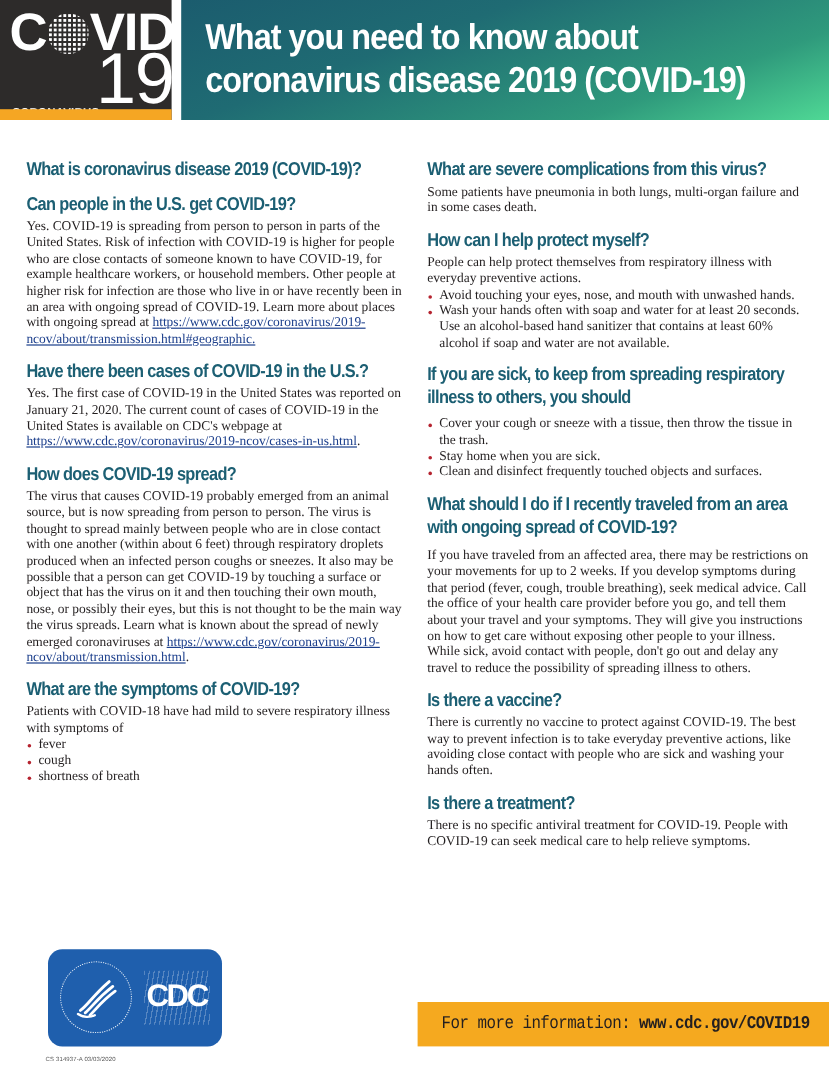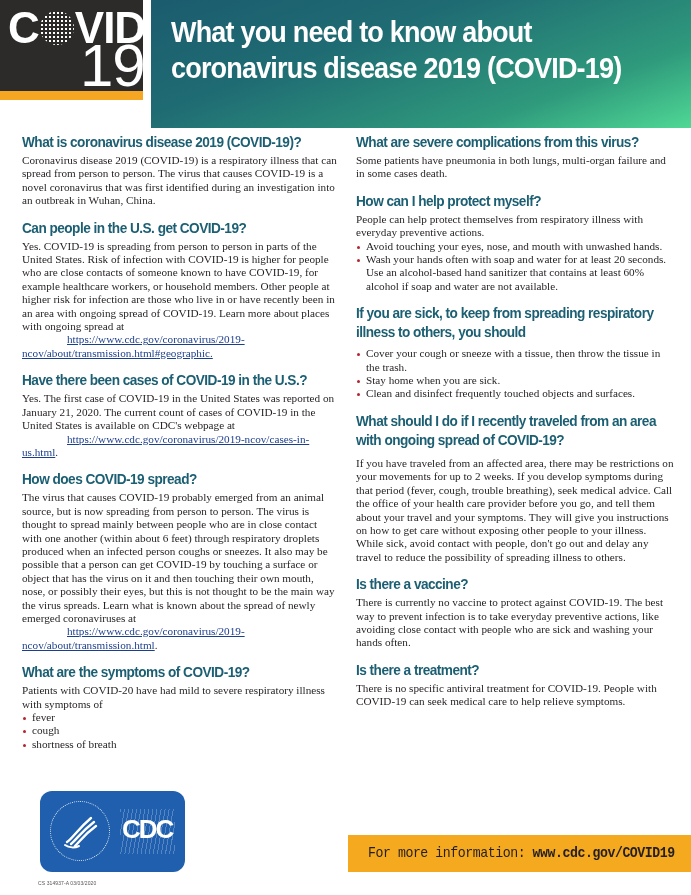--- a/index.html
+++ b/index.html
@@ -31,21 +31,21 @@
       letter-spacing: 0.2px;
       margin-top: 32px;
     }
     .logo-19 {
       position: absolute; left: 80px; top: 44px;
       font-family: "Liberation Sans", "DejaVu Sans", sans-serif;
       font-weight: normal; font-size: 60px; line-height: 44px; color: #ffffff; letter-spacing: -1px;
     }
 
     .title-band {
-      position: absolute; left: 151px; top: 0; width: 540px; height: 128px;
+      position: absolute; left: 151px; top: 0; width: 540px; height: 100px;
       background: linear-gradient(160deg, #1b5c6e 0%, #1f6b73 35%, #2f9a7c 75%, #4fd895 100%);
     }
     .title-band h1 {
       position: absolute; left: 20px; top: 14px;
       font-family: "Liberation Sans", "DejaVu Sans", sans-serif;
       font-weight: bold; font-size: 30px; line-height: 36px; color: #ffffff;
       letter-spacing: -0.9px; transform: scaleX(0.9); transform-origin: left top; white-space: nowrap;
     }
 
     .col { position: absolute; top: 132px; }
@@ -56,21 +56,21 @@
     .section h2 {
       font-family: "Liberation Sans", "DejaVu Sans", sans-serif;
       font-weight: bold; font-size: 15.5px; line-height: 19px; color: #1c5f73;
       letter-spacing: -0.6px; transform: scaleX(0.88); transform-origin: left top;
       width: 113%; margin-bottom: 3px;
     }
     .section p, .section li {
       font-size: 11.2px; line-height: 13.4px; color: #231f20;
     }
     .section a {
-      color: #1c3f8c; text-decoration: underline; margin-left: 45px;
+      color: #1c3f8c; text-decoration: underline;
     }
     .section ul { list-style: none; }
     .section li { position: relative; padding-left: 10px; }
     .section li::before {
       content: ""; position: absolute; left: 1px; top: 6px;
       width: 3px; height: 3px; border-radius: 50%; background: #b5232f;
     }
 
     .cdc-logo {
       position: absolute; left: 40px; top: 791px; width: 145px; height: 81px;
@@ -127,41 +127,40 @@
 <div class="title-band">
   <h1>
     <span>What you need to know about</span><br>
     <span>coronavirus disease 2019 (COVID-19)</span>
   </h1>
 </div>
 
 <div class="col col-left">
   <div class="section">
     <h2>What is coronavirus disease 2019 (COVID-19)?</h2>
-    <p>Coronavirus disease 2019 (COVID-19) is a respiratory illness that can spread from person to person. The virus that causes COVID-19 is a novel coronavirus that was first identified during an investigation into an outbreak in Wuhan, China.</p>
   </div>
 
   <div class="section">
     <h2>Can people in the U.S. get COVID-19?</h2>
     <p><span>Yes. COVID-19 is spreading from person to person in parts of the United States. Risk of infection with COVID-19 is higher for people who are close contacts of someone known to have COVID-19, for example healthcare workers, or household members. Other people at higher risk for infection are those who live in or have recently been in an area with ongoing spread of COVID-19. Learn more about places with ongoing spread at </span><a>https://www.cdc.gov/coronavirus/2019-ncov/about/transmission.html#geographic.</a></p>
   </div>
 
   <div class="section">
     <h2>Have there been cases of COVID-19 in the U.S.?</h2>
     <p><span>Yes. The first case of COVID-19 in the United States was reported on January 21, 2020. The current count of cases of COVID-19 in the United States is available on CDC's webpage at </span><a>https://www.cdc.gov/coronavirus/2019-ncov/cases-in-us.html</a><span>.</span></p>
   </div>
 
   <div class="section">
     <h2>How does COVID-19 spread?</h2>
     <p><span>The virus that causes COVID-19 probably emerged from an animal source, but is now spreading from person to person. The virus is thought to spread mainly between people who are in close contact with one another (within about 6 feet) through respiratory droplets produced when an infected person coughs or sneezes. It also may be possible that a person can get COVID-19 by touching a surface or object that has the virus on it and then touching their own mouth, nose, or possibly their eyes, but this is not thought to be the main way the virus spreads. Learn what is known about the spread of newly emerged coronaviruses at </span><a>https://www.cdc.gov/coronavirus/2019-ncov/about/transmission.html</a><span>.</span></p>
   </div>
 
   <div class="section">
     <h2>What are the symptoms of COVID-19?</h2>
-    <p>Patients with COVID-20 have had mild to severe respiratory illness with symptoms of</p>
+    <p>Patients with COVID-18 have had mild to severe respiratory illness with symptoms of</p>
     <ul>
       <li>fever</li>
       <li>cough</li>
       <li>shortness of breath</li>
     </ul>
   </div>
 </div>
 
 <div class="col col-right">
   <div class="section">

